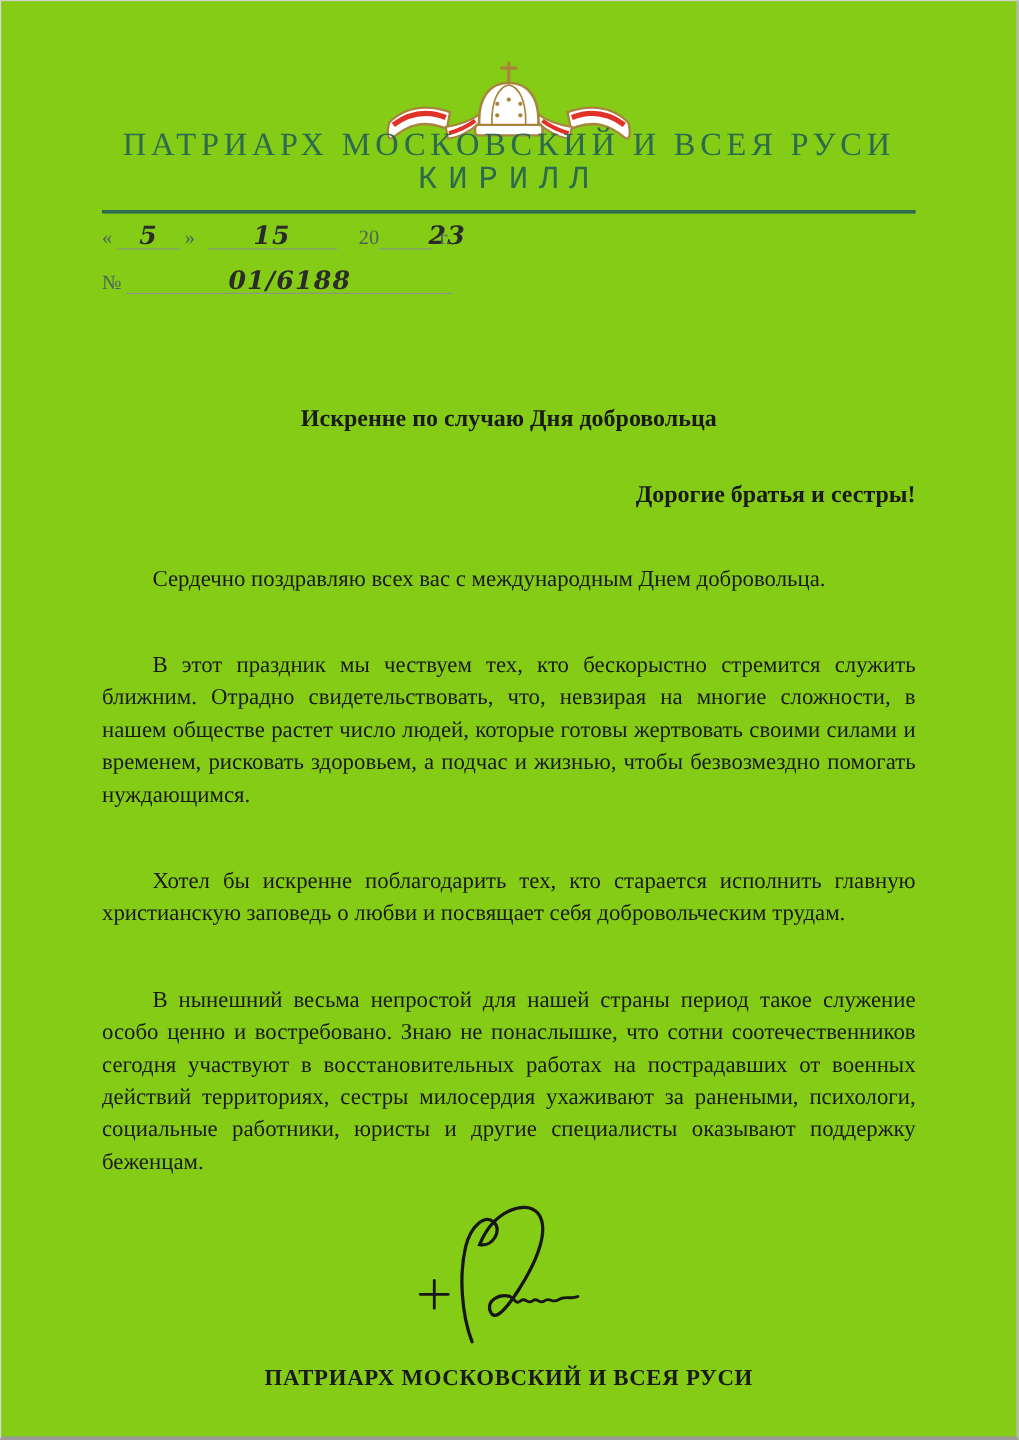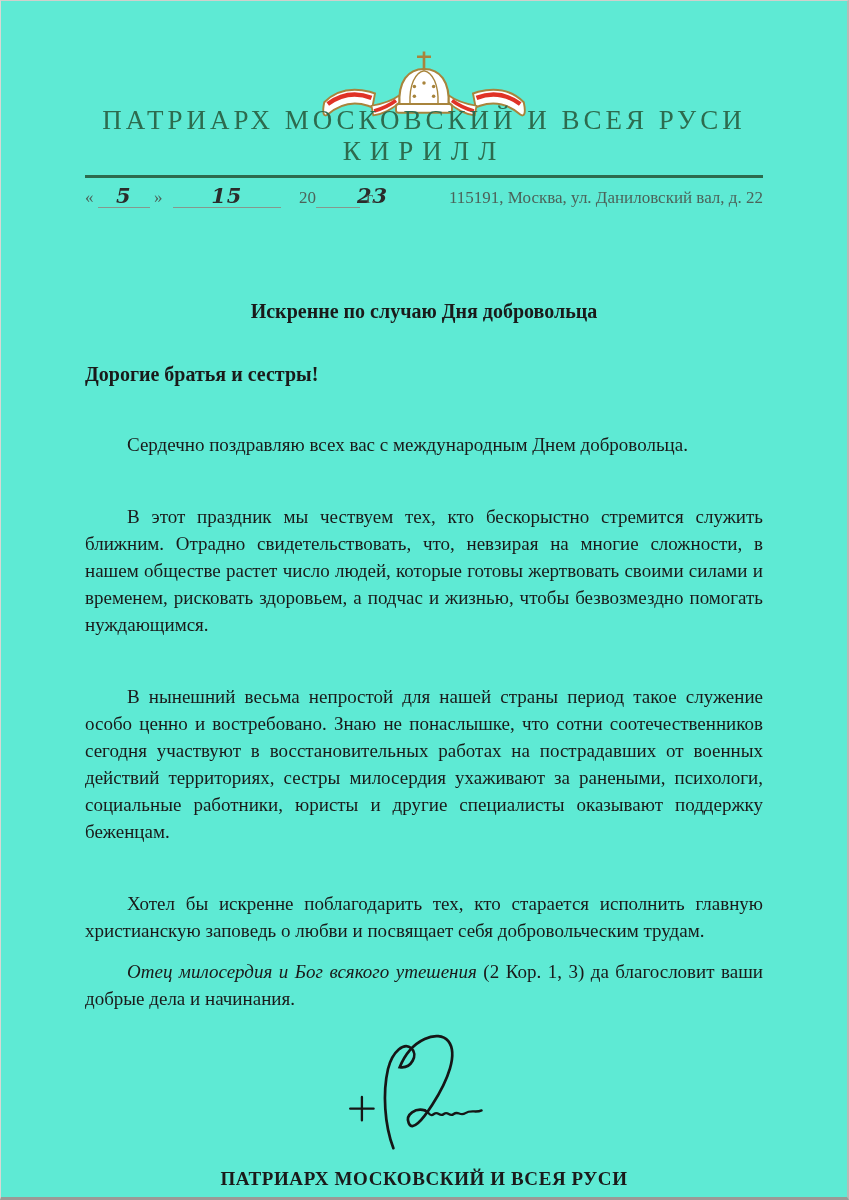--- a/index.html
+++ b/index.html
@@ -2,42 +2,42 @@
 <html><head>
 <meta charset="utf-8">
 <style>
   * { margin: 0; padding: 0; box-sizing: border-box; }
   html, body { background: #e9e9e7; }
   .page {
     position: relative;
     width: 849px;
     height: 1200px;
     margin: 0 auto;
-    background: #5eead4;
+    background: #84cc16;
     font-family: "Liberation Serif", serif;
     color: #1a1a1a;
     overflow: hidden;
     border-left: 1px solid #d8d8d4;
     border-right: 2px solid #b9b9b5;
     border-bottom: 3px solid #9a9a96;
     border-top: 1px solid #d0d0cc;
   }
   .content { padding: 0 84px; }
 
   
   .emblem-wrap { text-align: center; padding-top: 46px; height: 96px; }
   .letterhead-title {
     text-align: center;
     font-size: 27px;
     letter-spacing: 4px;
     line-height: 31px;
     margin-top: 8px;
     font-weight: 400;
   }
-  .letterhead-title .line2 { letter-spacing: 9px; }
+  .letterhead-title .line2 { letter-spacing: 9px; font-family: Liberation Mono, monospace; }
   .green-rule { height: 3px; margin-top: 8px; }
 
   
   .requisites {
     display: flex;
     justify-content: space-between;
     align-items: baseline;
     margin-top: 9px;
     font-size: 17px;
   }
@@ -65,21 +65,21 @@
   .blank.num { width: 272px; font-size: 24px; line-height: 20px; }
 
   
   .doc-heading {
     text-align: center;
     font-weight: 700;
     font-size: 20px;
     margin-top: 92px;
   }
   .salutation {
-    text-align: left;
+    text-align: right;
     font-weight: 700;
     font-size: 20px;
     margin-top: 40px;
   }
   .body-text { margin-top: 22px; }
   .body-text p, .scripture {
     font-size: 19px;
     line-height: 27px;
     text-align: justify;
     text-indent: 42px;
@@ -142,35 +142,37 @@
 
     <div class="requisites">
       <div class="date-left">
         <span class="printed">«</span>
         <span class="blank day"><span class="hand">5</span></span>
         <span class="printed">»</span>
         <span class="blank month"><span class="hand">15</span></span>
         <span class="printed">20</span><span class="blank yr"><span class="hand">23</span></span>
         <span class="printed">г.</span>
       </div>
-      <div class="address">115191, Москва, ул. Даниловский вал, д. 22</div>
     </div>
 
+    <div class="number-row">
+      <span class="printed">№</span>
+      <span class="blank num"><span class="hand">01/6188</span></span>
+    </div>
 
     <div class="doc-heading">Искренне по случаю Дня добровольца</div>
     <div class="salutation">Дорогие братья и сестры!</div>
 
     <div class="body-text">
         <p>Сердечно поздравляю всех вас с международным Днем добровольца.</p>
         <p>В этот праздник мы чествуем тех, кто бескорыстно стремится служить ближним. Отрадно свидетельствовать, что, невзирая на многие сложности, в нашем обществе растет число людей, которые готовы жертвовать своими силами и временем, рисковать здоровьем, а подчас и жизнью, чтобы безвозмездно помогать нуждающимся.</p>
+        <p>Хотел бы искренне поблагодарить тех, кто старается исполнить главную христианскую заповедь о любви и посвящает себя добровольческим трудам.</p>
         <p>В нынешний весьма непростой для нашей страны период такое служение особо ценно и востребовано. Знаю не понаслышке, что сотни соотечественников сегодня участвуют в восстановительных работах на пострадавших от военных действий территориях, сестры милосердия ухаживают за ранеными, психологи, социальные работники, юристы и другие специалисты оказывают поддержку беженцам.</p>
-        <p>Хотел бы искренне поблагодарить тех, кто старается исполнить главную христианскую заповедь о любви и посвящает себя добровольческим трудам.</p>
       </div>
 
-    <p class="scripture"><span class="ital">Отец милосердия и Бог всякого утешения</span><span> (2 Кор. 1, 3) да благословит ваши добрые дела и начинания.</span></p>
 
     <div class="signature-wrap">
       <span>
         <svg width="190" height="126" viewBox="0 0 200 140" fill="none" stroke="#161616" stroke-width="3" stroke-linecap="round">
 
           <path d="M18,94 L44,94 M31,81 L31,107" stroke-width="2.6"></path>
 
           <path d="M66,138
                    C 56,112 54,76 60,50
                    C 65,30 78,20 86,27

